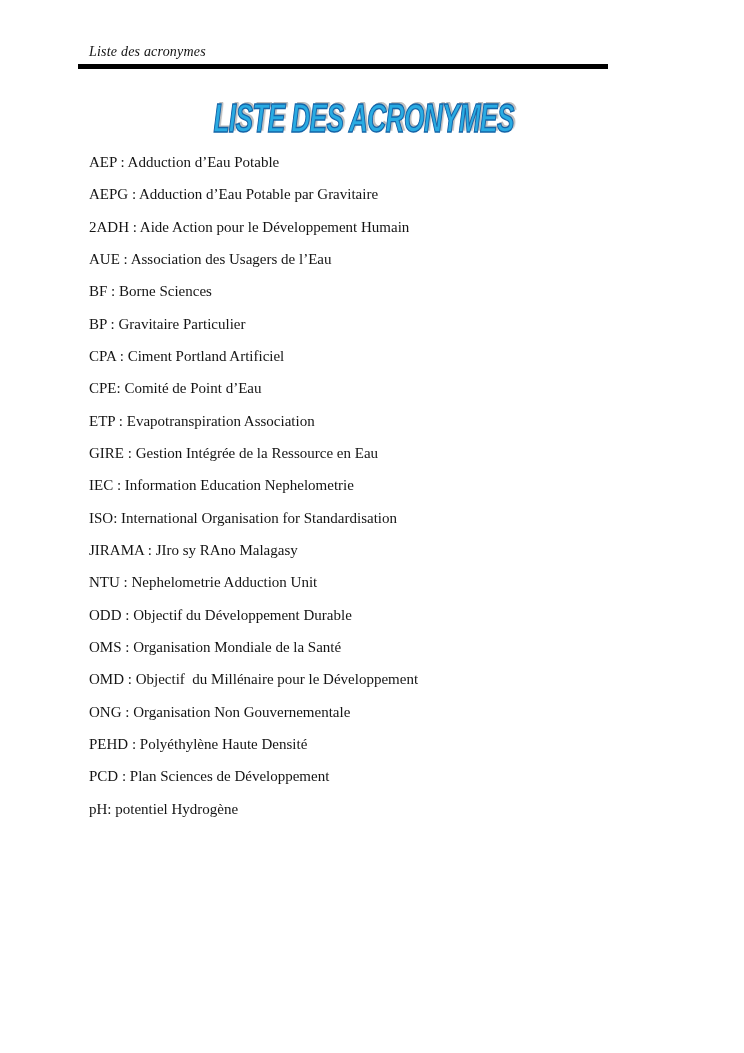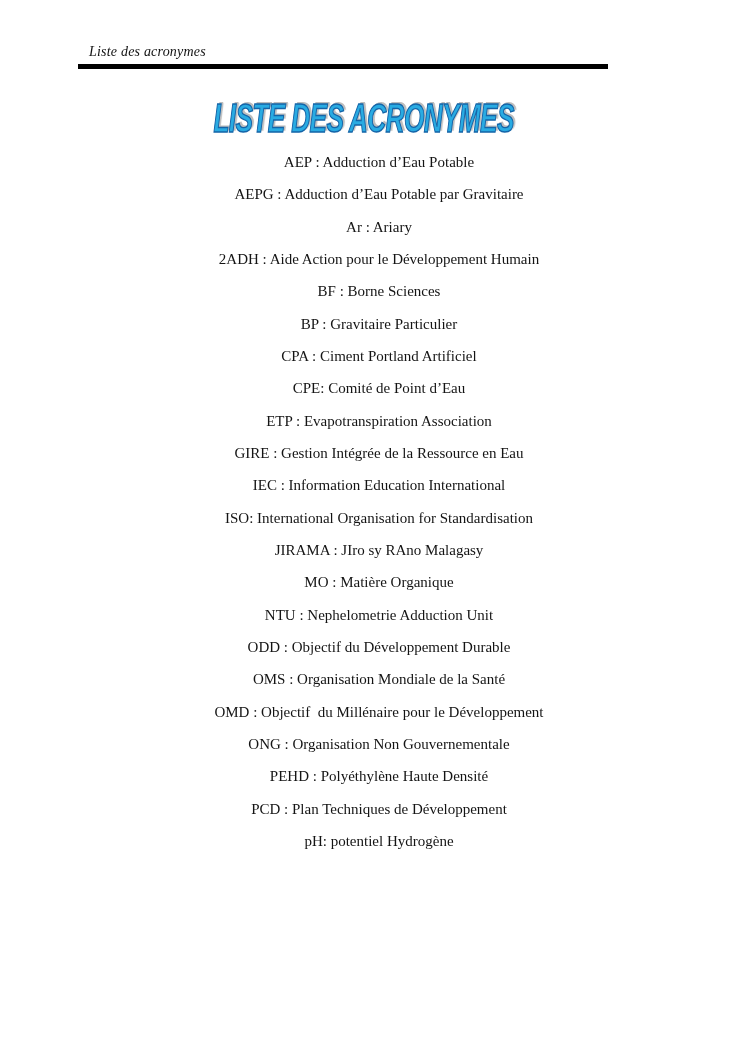--- a/index.html
+++ b/index.html
@@ -61,54 +61,52 @@
     top: 146px;
     width: 580px;
   }
   .acronym-list p {
     margin: 0;
     height: 32.33px;
     line-height: 32.33px;
     font-size: 15px;
     white-space: pre;
     color: #141414;
-    text-align: center;
   }
 </style>
 </head>
 <body>
 
 <div class="page">
 
   <div class="running-header">Liste des acronymes</div>
 
   <div class="header-rule"></div>
 
   <div class="title-wrap">
     <span class="wordart-title">LISTE DES ACRONYMES</span>
   </div>
 
   <div class="acronym-list">
     <p>AEP : Adduction d’Eau Potable</p>
     <p>AEPG : Adduction d’Eau Potable par Gravitaire</p>
-    <p>Ar : Ariary</p>
     <p>2ADH : Aide Action pour le Développement Humain</p>
+    <p>AUE : Association des Usagers de l’Eau</p>
     <p>BF : Borne Sciences</p>
     <p>BP : Gravitaire Particulier</p>
     <p>CPA : Ciment Portland Artificiel</p>
     <p>CPE: Comité de Point d’Eau</p>
     <p>ETP : Evapotranspiration Association</p>
     <p>GIRE : Gestion Intégrée de la Ressource en Eau</p>
-    <p>IEC : Information Education International</p>
+    <p>IEC : Information Education Nephelometrie</p>
     <p>ISO: International Organisation for Standardisation</p>
     <p>JIRAMA : JIro sy RAno Malagasy</p>
-    <p>MO : Matière Organique</p>
     <p>NTU : Nephelometrie Adduction Unit</p>
     <p>ODD : Objectif du Développement Durable</p>
     <p>OMS : Organisation Mondiale de la Santé</p>
     <p>OMD : Objectif  du Millénaire pour le Développement</p>
     <p>ONG : Organisation Non Gouvernementale</p>
     <p>PEHD : Polyéthylène Haute Densité</p>
-    <p>PCD : Plan Techniques de Développement</p>
+    <p>PCD : Plan Sciences de Développement</p>
     <p>pH: potentiel Hydrogène</p>
   </div>
 
 </div>
 
 </body></html>

